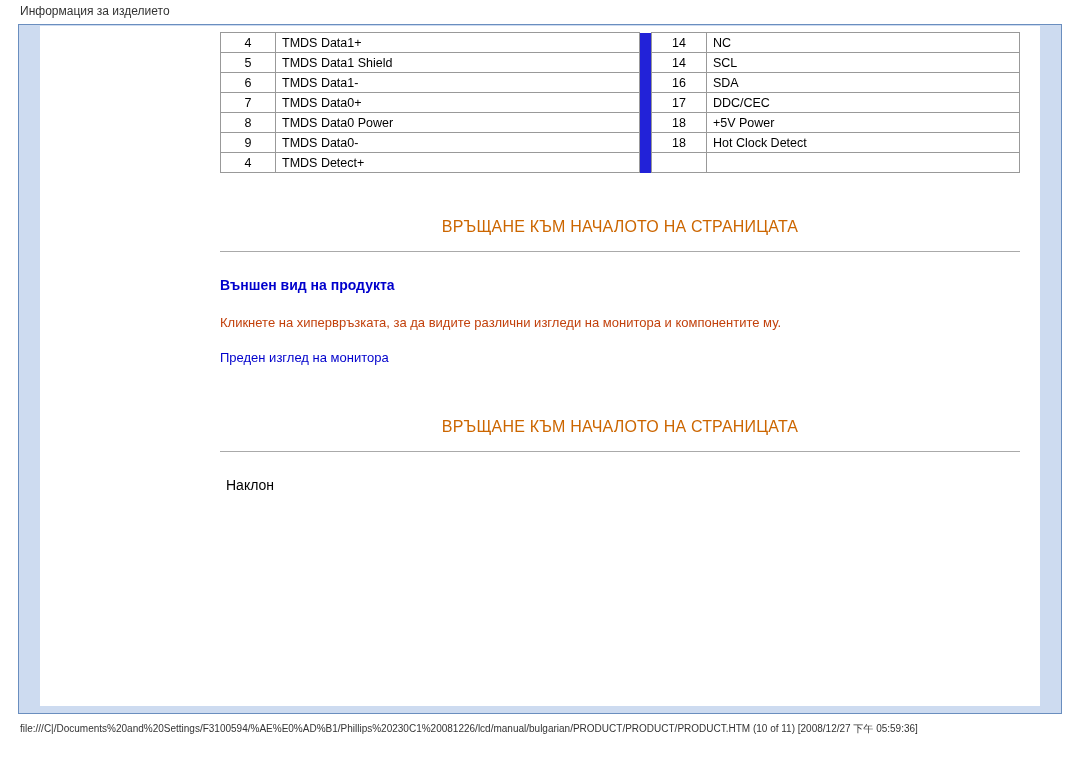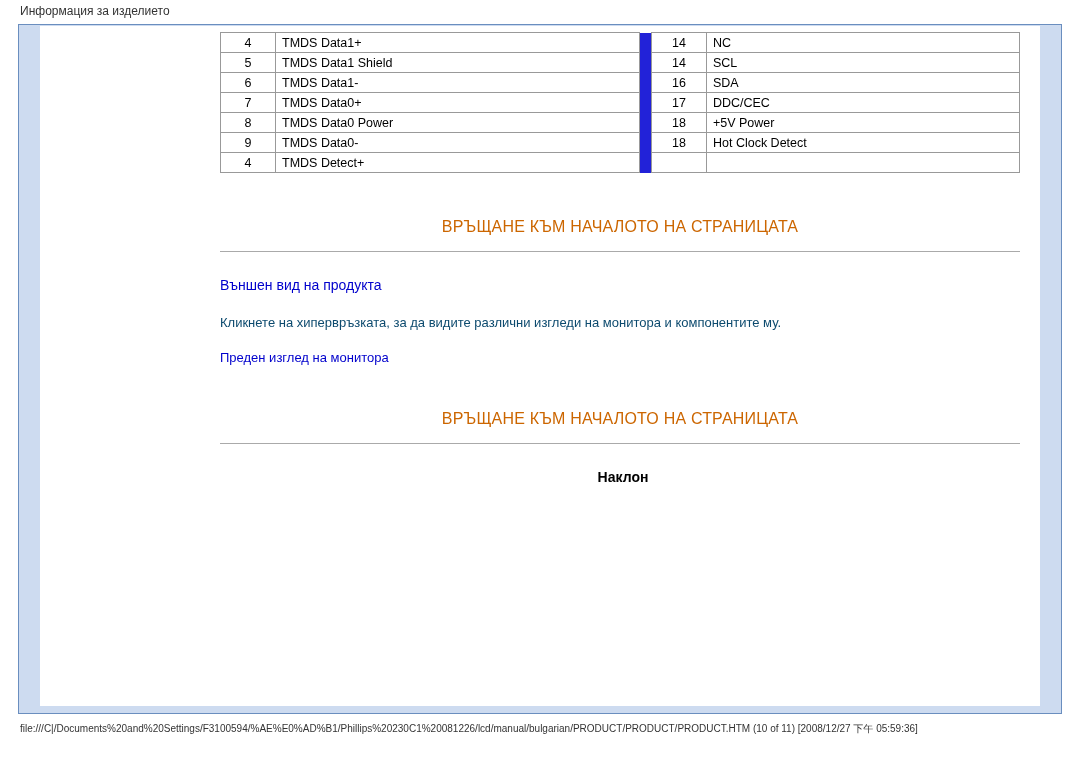--- a/index.html
+++ b/index.html
@@ -90,41 +90,40 @@
     letter-spacing: 0.2px;
     margin-top: 18px;
   }
   hr.divider {
     border: none;
     border-top: 1px solid #aaa;
     margin: 15px 0 25px 0;
   }
   .section-heading {
     color: #0000cc;
-    font-weight: normal;
+    font-weight: bold;
     font-size: 14px;
     margin: 10px 0 18px 0;
   }
   .body-text {
     font-size: 13px;
     margin: 22px 0 20px 0;
-    color: #0c4a6e;
+    color: #c2410c;
   }
   .link-text {
     color: #0000cc;
     font-size: 13px;
     text-decoration: none;
     display: inline-block;
-    margin-bottom: 0;
+    margin-bottom: 8px;
   }
   .sub-bold {
-    font-weight: bold;
+    font-weight: normal;
     margin: 10px 0 8px 6px;
     font-size: 14px;
-    text-align: center;
   }
   .footer-text {
     font-size: 10px;
     color: #333;
     padding: 2px 20px 6px 20px;
     margin: 0;
   }
 </style>
 </head>
 <body>

